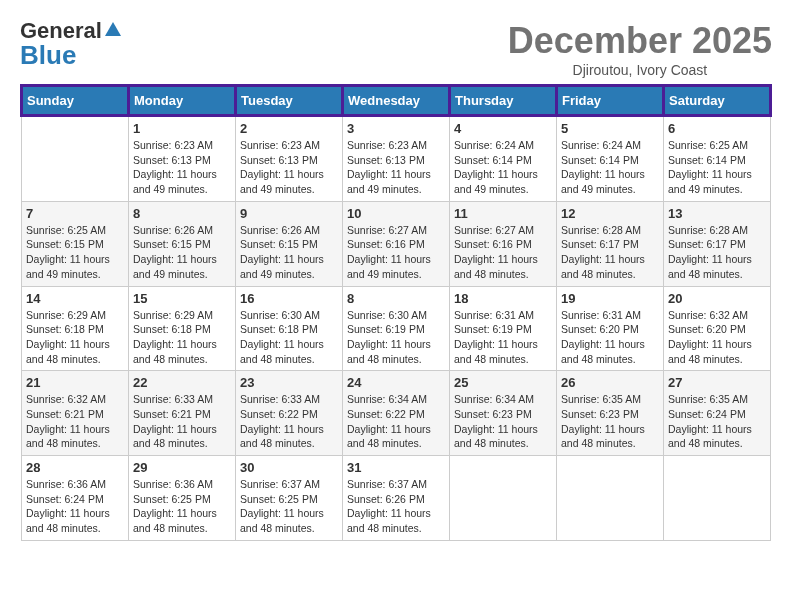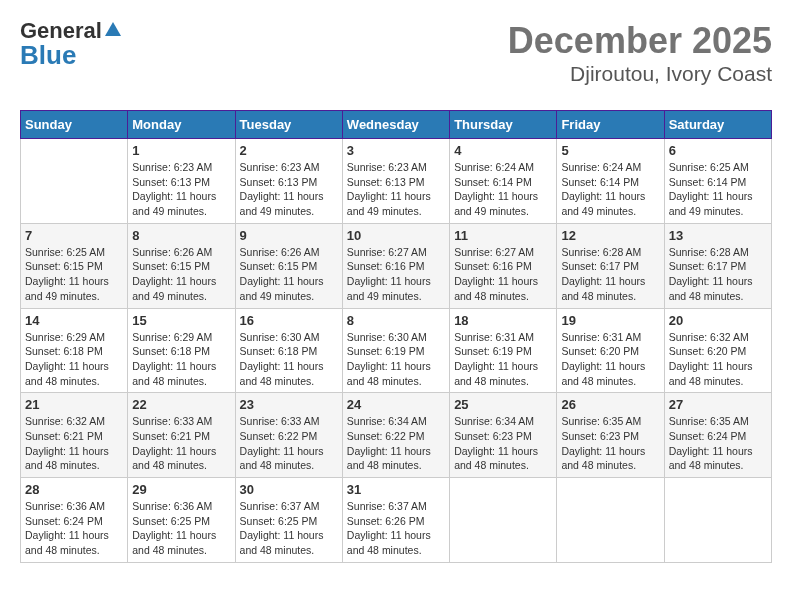--- a/index.html
+++ b/index.html
@@ -7,21 +7,21 @@
       font-family: Arial, sans-serif;
       background: #fff;
       width: 792px;
       min-height: 612px;
       padding: 20px;
     }
     .header {
       display: flex;
       justify-content: space-between;
       align-items: flex-start;
-      margin-bottom: 24px;
+      margin-bottom: 6px;
     }
     .logo {
       display: flex;
       flex-direction: column;
       align-items: flex-start;
     }
     .logo-general {
       font-size: 22px;
       font-weight: bold;
       color: #333;
@@ -35,36 +35,37 @@
     }
     .title-area {
       text-align: right;
     }
     .month-title {
       font-size: 36px;
       font-weight: bold;
       color: #737373;
     }
     .location {
-      font-size: 21px;
+      font-size: 14px;
       color: #555;
+      text-align: center;
     }
     .calendar {
       width: 100%;
       border-collapse: collapse;
       font-size: 11px;
     }
     .calendar th {
       background-color: #2a7ab5;
       color: #fff;
       padding: 6px 4px;
       text-align: left;
       font-size: 13px;
       font-weight: bold;
-      border: 1px solid #4c1d95;
+      border: 3px solid #4c1d95;
     }
     .calendar td {
       border: 1px solid #ccc;
       vertical-align: top;
       padding: 4px;
       width: calc(100% / 7);
       min-height: 80px;
       background: #fff;
     }
     .calendar tr:nth-child(even) td {

